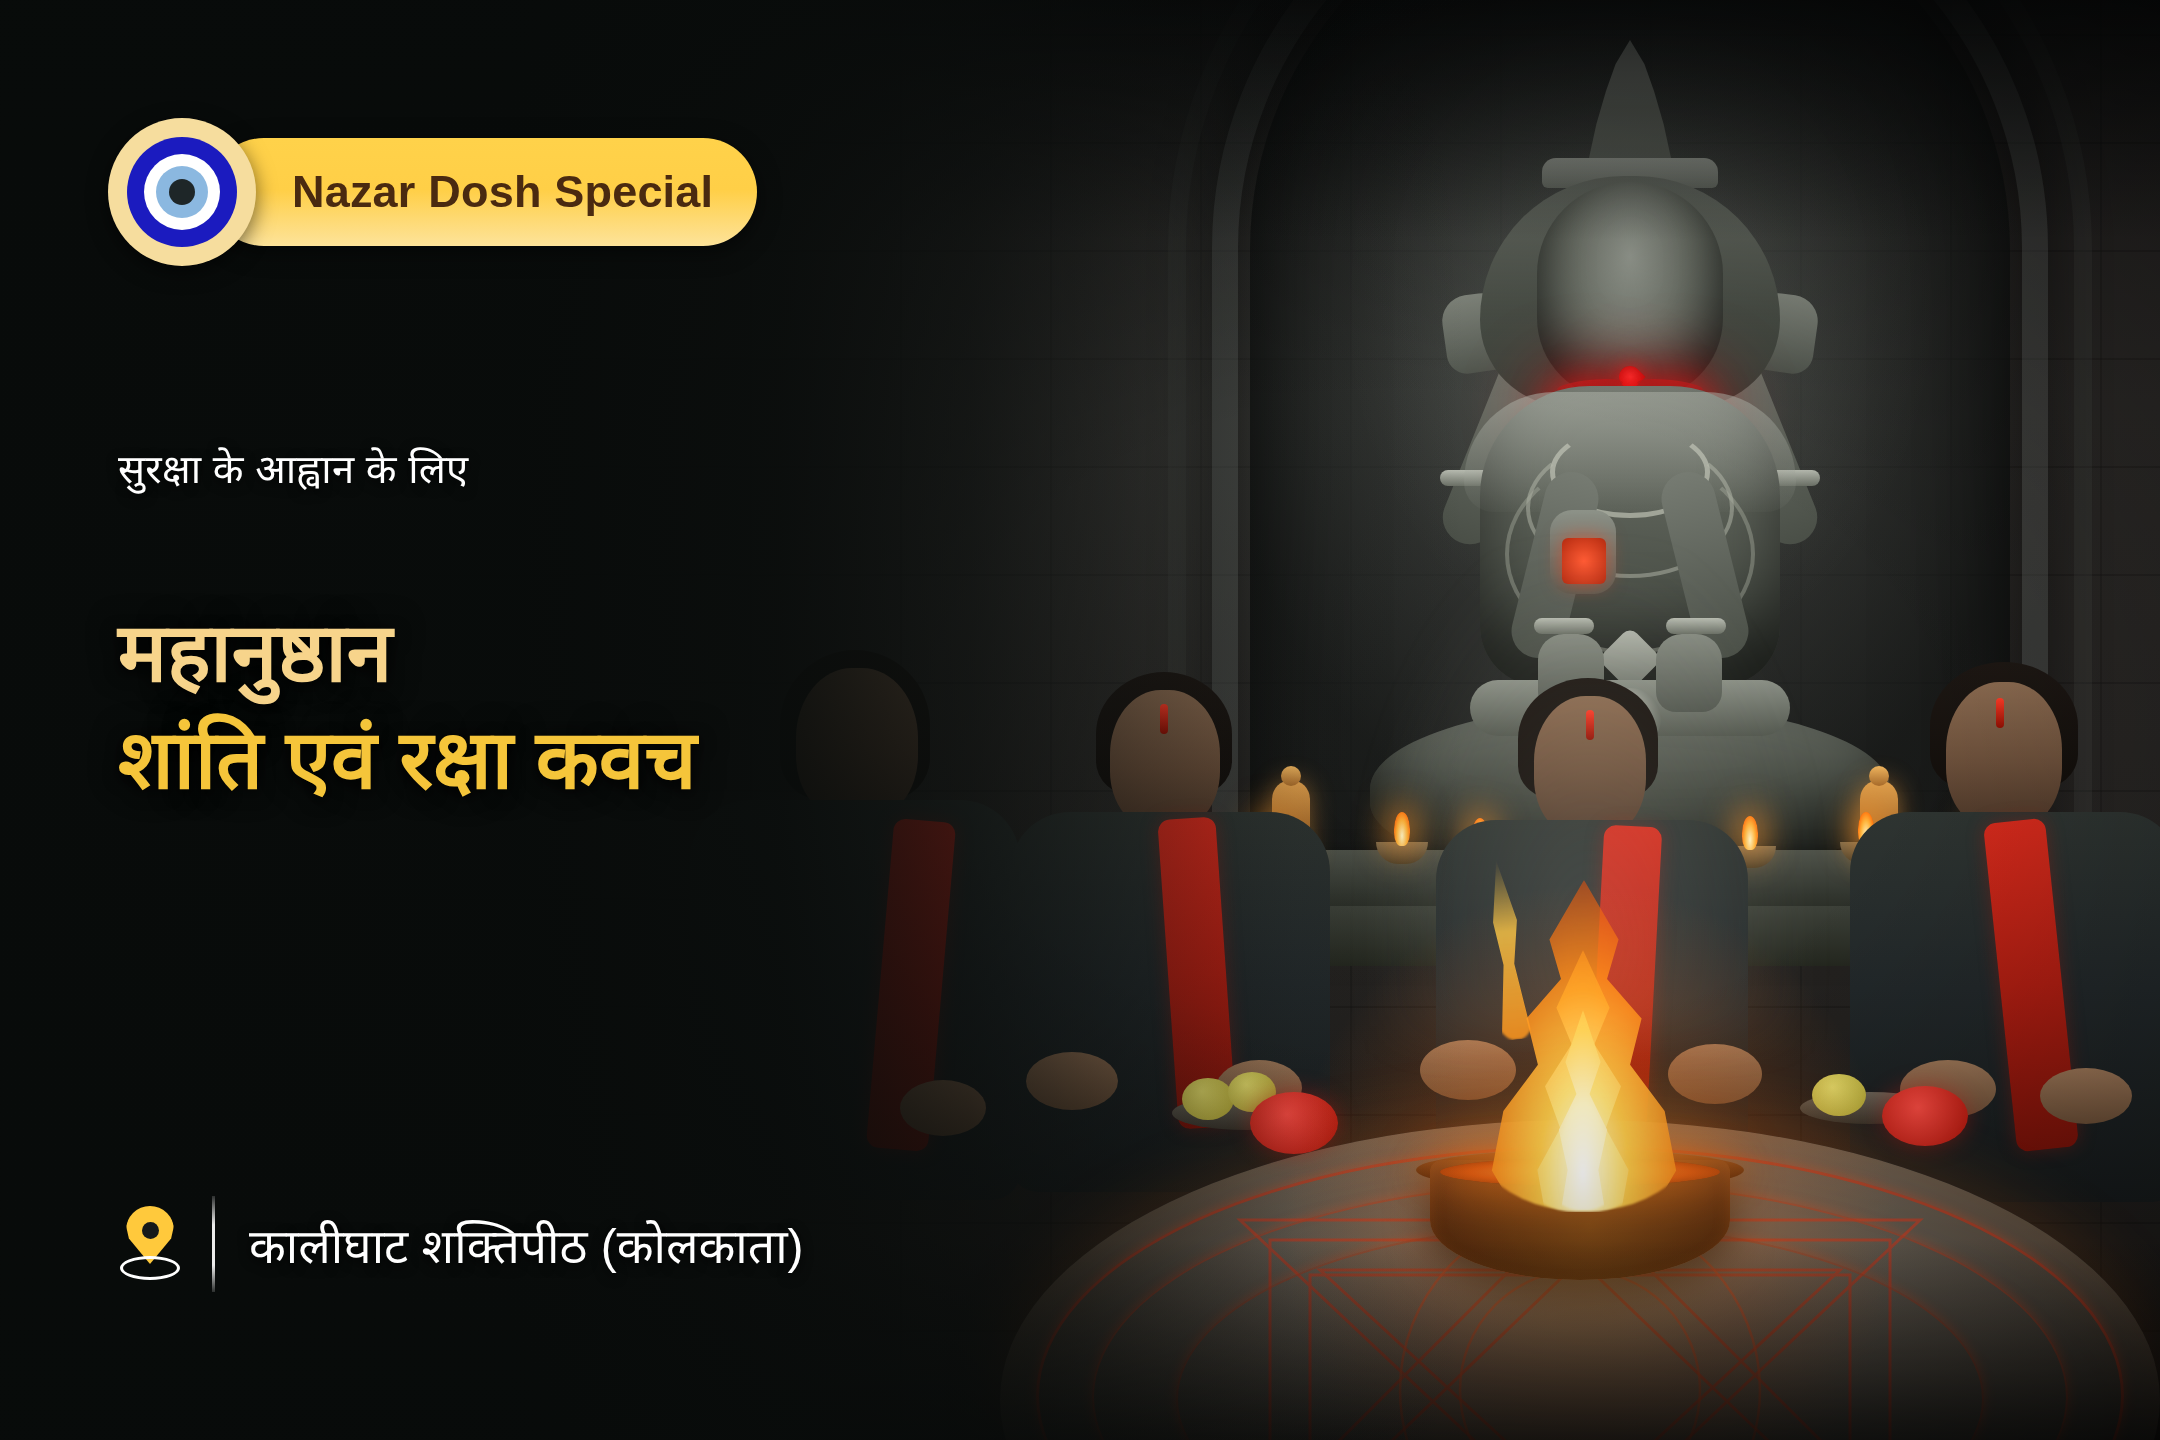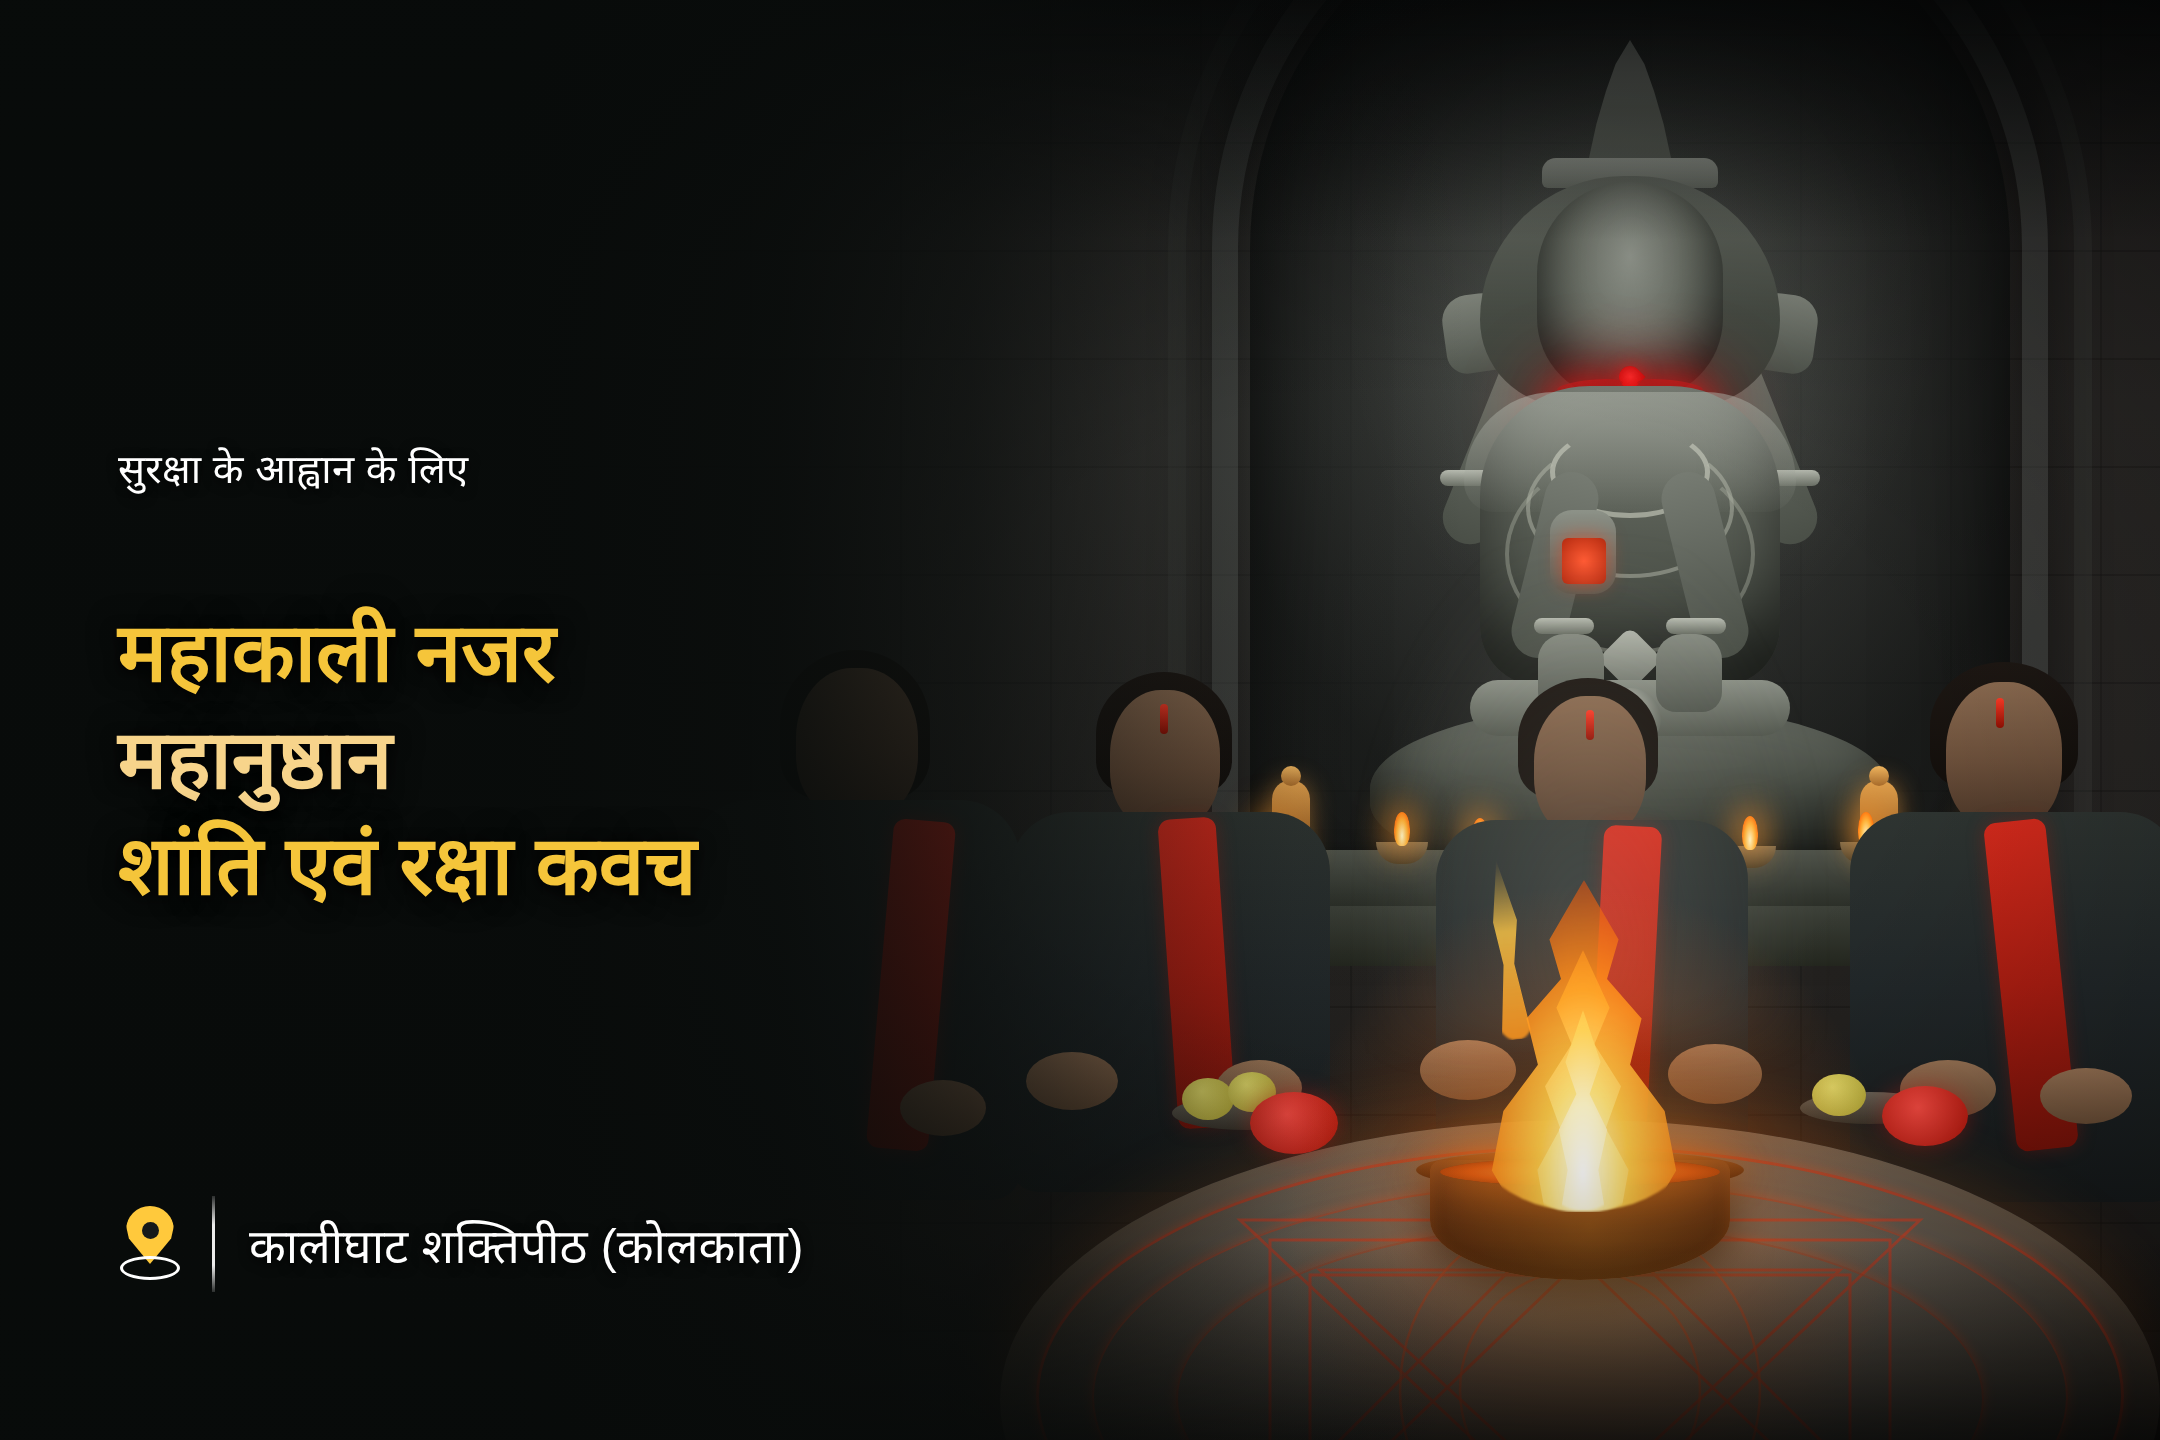--- a/index.html
+++ b/index.html
@@ -597,25 +597,38 @@
     <div class="flame f-core"></div>
 
     <div class="top-dark"></div>
     <div class="bot-dark"></div>
     <div class="vignette"></div>
     <div class="scrim-left"></div>
   </div>
 
   <div class="content">
 
+    <div class="badge-wrap">
+      <div class="nazar-icon">
+        <div class="nz-1">
+          <div class="nz-2">
+            <div class="nz-3">
+              <div class="nz-4"></div>
+            </div>
+          </div>
+        </div>
+      </div>
+      <div class="badge-pill">
+        <span class="badge-text">Nazar Dosh Special</span>
+      </div>
+    </div>
 
     <div class="kicker">सुरक्षा के आह्वान के लिए</div>
 
     <div class="headline">
-      <div class="hl-line">महाकाली नजर</div>
       <div class="hl-line soft">महानुष्ठान</div>
       <div class="hl-line">शांति एवं रक्षा कवच</div>
     </div>
 
     <div class="loc">
       <div class="pin-icon">
         <div class="pin-body"></div>
         <div class="pin-hole"></div>
         <div class="pin-base"></div>
       </div>

